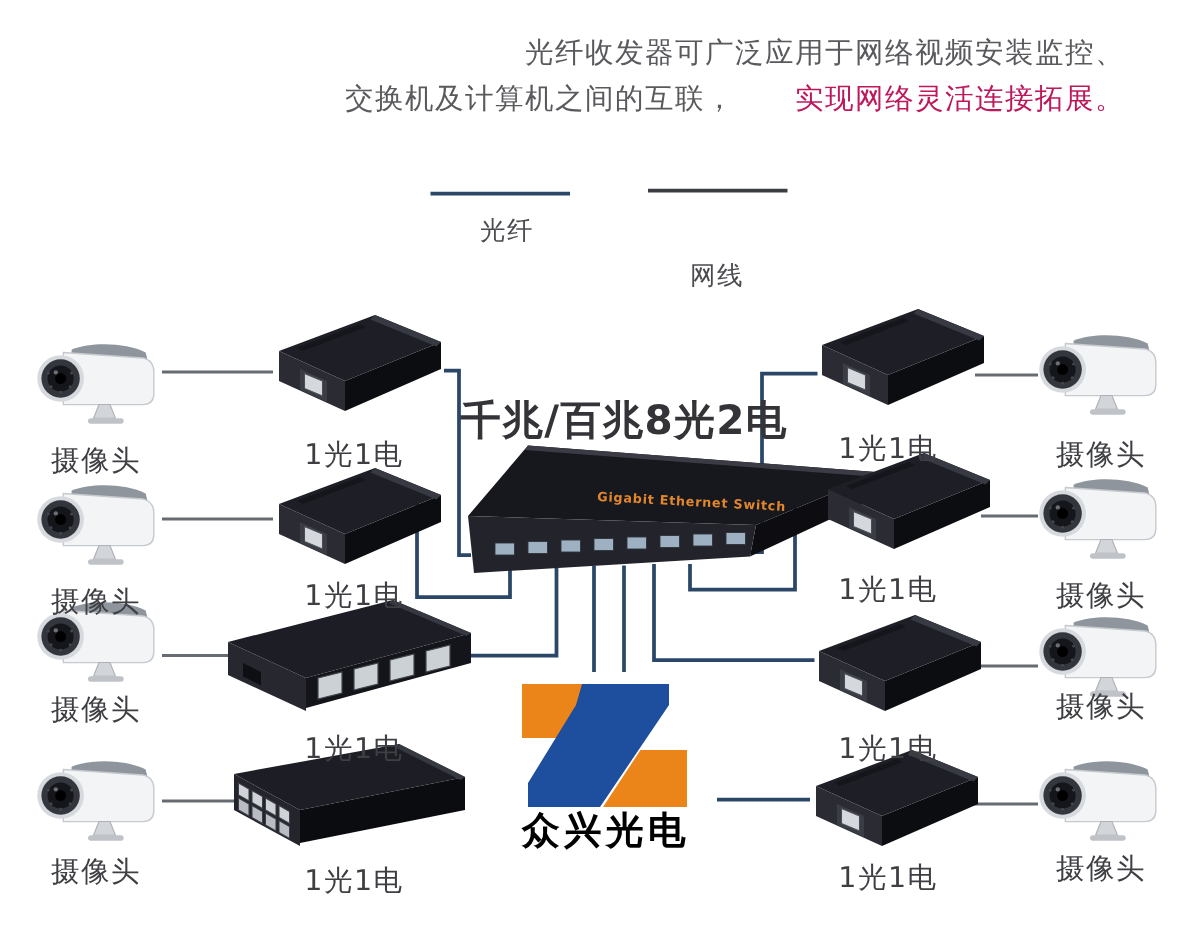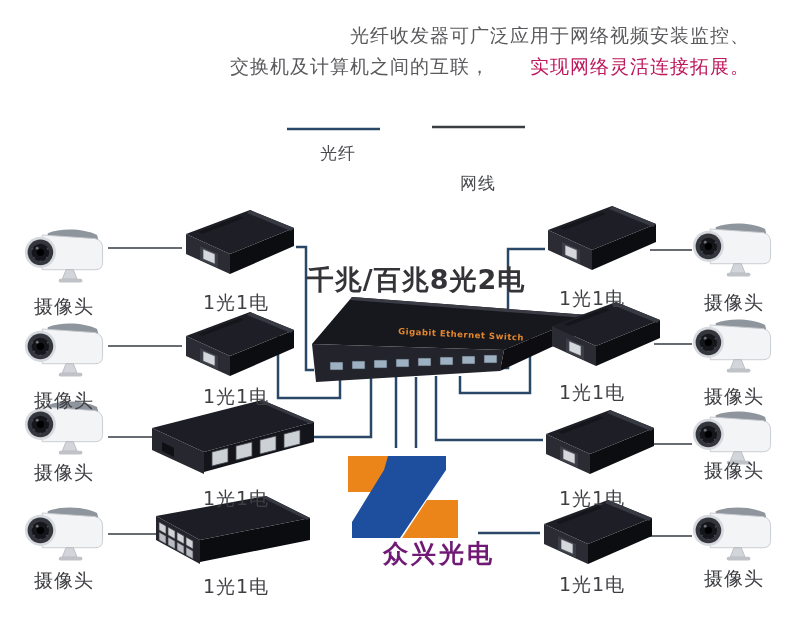--- a/index.html
+++ b/index.html
@@ -13,21 +13,21 @@
     left:400px;top:20px;width:700px;text-align:right;
     font-size:19px;line-height:31px;color:#5a5a5e;letter-spacing:1px;
   }
   .title .hl{color:#be185d;margin-left:40px;}
   .legend-label{font-size:17px;color:#4a4b4f;letter-spacing:1px;}
   .switch-label{
     left:416px;top:262px;font-size:27px;font-weight:600;color:#333338;letter-spacing:1px;
   }
   .cam-label,.dev-label{font-size:19px;color:#3e3f43;letter-spacing:1px;}
   .logo-text{
-    left:404px;top:537px;font-size:25px;font-weight:700;color:#701a75;letter-spacing:3px;margin-left:35px;
+    left:404px;top:537px;font-size:25px;font-weight:700;color:#000000;letter-spacing:3px;
   }
 </style>
 </head>
 <body>
 
 <div class="stage">
 
   <svg class="layer" width="790" height="631" viewBox="0 0 790 631">
     <defs>
 

